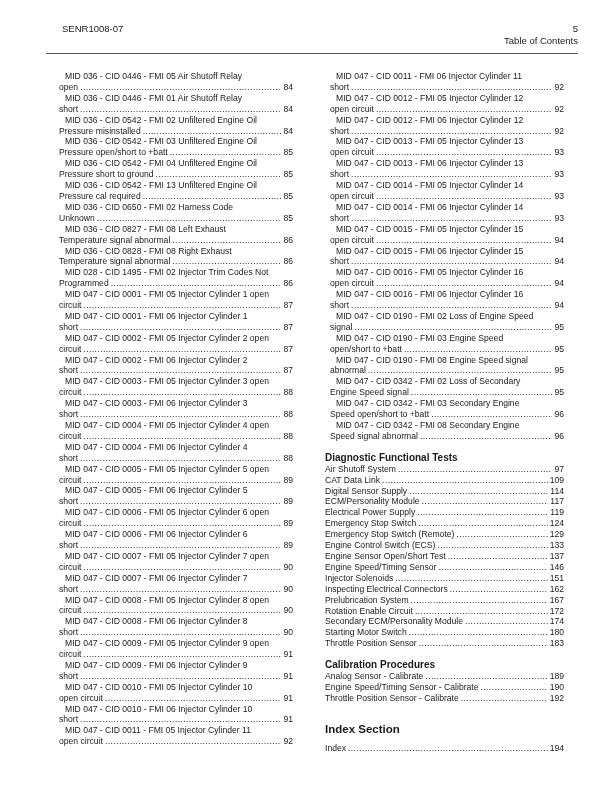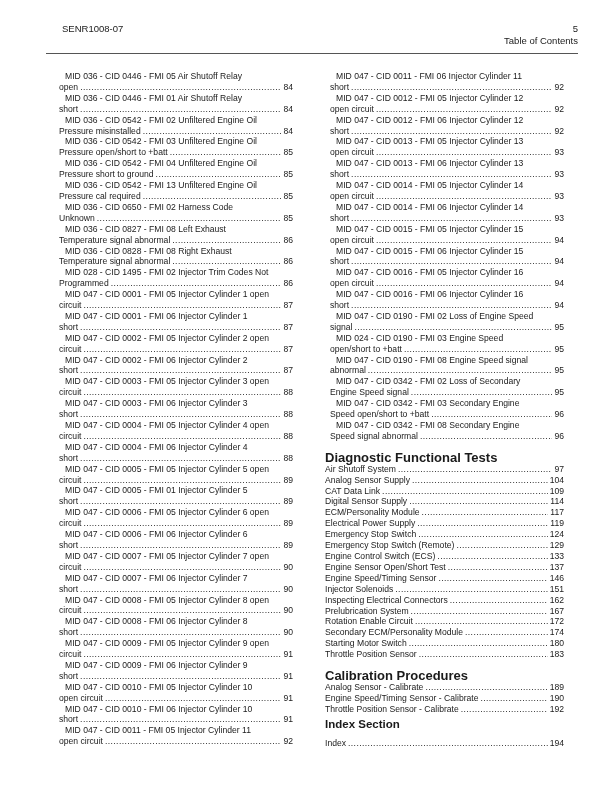--- a/index.html
+++ b/index.html
@@ -12,22 +12,22 @@
   .col.left { left: 54px; }
   .col.right { left: 325px; }
   .entry { position: relative; }
   .entry .t1 { display: block; white-space: nowrap; margin-left: 11px; }
   .entry .t2 { display: flex; align-items: baseline; padding-left: 5px; }
   .entry.single .t2 { padding-left: 0; }
   .t2 .txt { white-space: nowrap; }
   .t2 .dots { flex: 1; overflow: hidden; white-space: nowrap; margin: 0 2px; }
   .t2 .dots::before { content: "...................................................................................................................................................................................................."; letter-spacing: 0.4px; }
   .t2 .pg { white-space: nowrap; }
-  .sec-head { font-weight: bold; font-size: 13px; margin-top: 11px; }
-  .big-head { font-weight: bold; font-size: 11.5px; margin-top: 4px; margin-bottom: 8px; }
+  .sec-head { font-weight: bold; font-size: 10px; margin-top: 11px; }
+  .big-head { font-weight: bold; font-size: 11.5px; margin-top: 20px; margin-bottom: 8px; }
 </style>
 </head>
 <body>
 
 <div>
   <div class="hdr-left">SENR1008-07</div>
   <div class="hdr-right">
     <div>5</div>
     <div>Table of Contents</div>
   </div>
@@ -181,21 +181,21 @@
     </div>
     <div class="entry">
       <span class="t1">MID 047 - CID 0005 - FMI 05 Injector Cylinder 5 open</span>
       <span class="t2">
         <span class="txt">circuit</span>
         <span class="dots"></span>
         <span class="pg">89</span>
       </span>
     </div>
     <div class="entry">
-      <span class="t1">MID 047 - CID 0005 - FMI 01 Injector Cylinder 5</span>
+      <span class="t1">MID 047 - CID 0005 - FMI 06 Injector Cylinder 5</span>
       <span class="t2">
         <span class="txt">short</span>
         <span class="dots"></span>
         <span class="pg">89</span>
       </span>
     </div>
     <div class="entry">
       <span class="t1">MID 047 - CID 0006 - FMI 05 Injector Cylinder 6 open</span>
       <span class="t2">
         <span class="txt">circuit</span>
@@ -377,21 +377,21 @@
       </div>
       <div class="entry">
         <span class="t1">MID 047 - CID 0190 - FMI 02 Loss of Engine Speed</span>
         <span class="t2">
           <span class="txt">signal</span>
           <span class="dots"></span>
           <span class="pg">95</span>
         </span>
       </div>
       <div class="entry">
-        <span class="t1">MID 024 - CID 0190 - FMI 03 Engine Speed</span>
+        <span class="t1">MID 047 - CID 0190 - FMI 03 Engine Speed</span>
         <span class="t2">
           <span class="txt">open/short to +batt</span>
           <span class="dots"></span>
           <span class="pg">95</span>
         </span>
       </div>
       <div class="entry">
         <span class="t1">MID 047 - CID 0190 - FMI 08 Engine Speed signal</span>
         <span class="t2">
           <span class="txt">abnormal</span>
@@ -424,27 +424,20 @@
         </span>
       </div>
     </div>
   <div class="sec-head">Diagnostic Functional Tests</div>
   <div id="diag-list">
       <div class="entry single">
         <span class="t2">
           <span class="txt">Air Shutoff System</span>
           <span class="dots"></span>
           <span class="pg">97</span>
-        </span>
-      </div>
-      <div class="entry single">
-        <span class="t2">
-          <span class="txt">Analog Sensor Supply</span>
-          <span class="dots"></span>
-          <span class="pg">104</span>
         </span>
       </div>
       <div class="entry single">
         <span class="t2">
           <span class="txt">CAT Data Link</span>
           <span class="dots"></span>
           <span class="pg">109</span>
         </span>
       </div>
       <div class="entry single">

